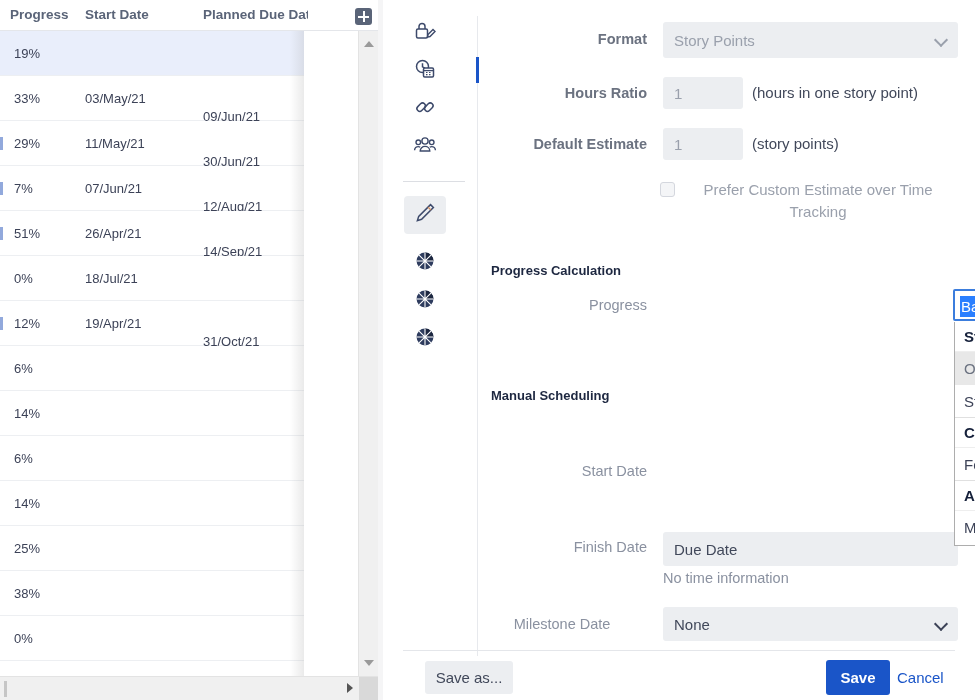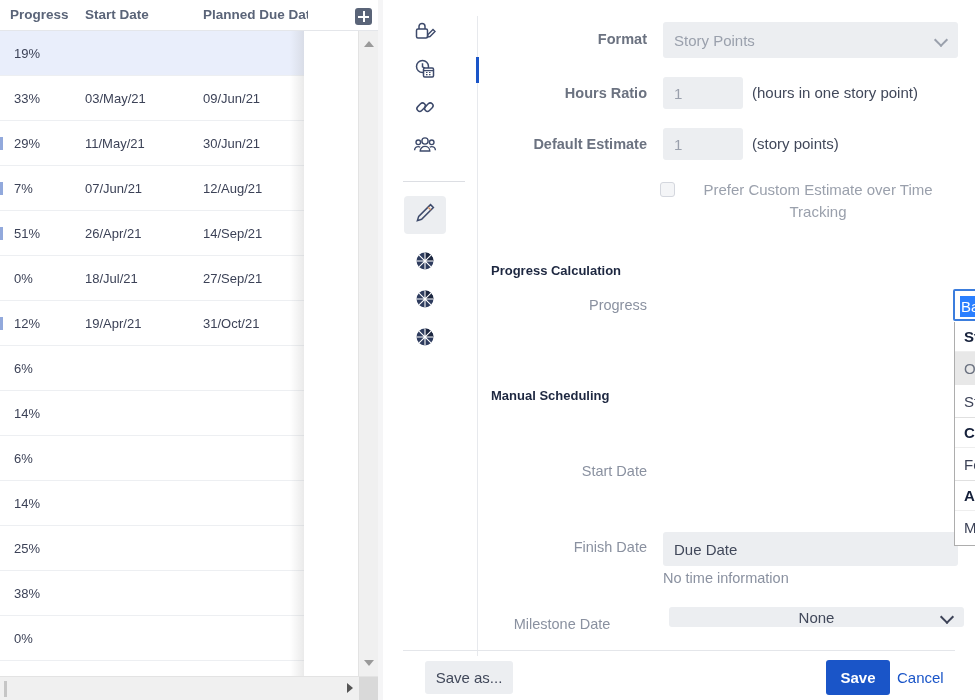--- a/index.html
+++ b/index.html
@@ -60,21 +60,21 @@
     background: #ffffff;
   }
   .row.selected { background: #e9eefb; }
   .cell {
     position: absolute; top: 0; height: 45px; line-height: 45px;
     font-size: 13px; color: #3c4257;
     white-space: nowrap;
   }
   .c-prog  { left: 14px; width: 60px; }
   .c-start { left: 85px; width: 105px; }
-  .c-due   { left: 203px; width: 105px; }
+  .c-due   { left: 203px; width: 105px; margin-top: 18px; }
   .row-tick {
     position: absolute; left: 0; top: 16px;
     width: 3px; height: 13px;
     background: #7f9ad6; opacity: 0.85;
   }
   
   #col-fade {
     position: absolute; left: 290px; top: 31px;
     width: 14px; height: 645px;
     background: linear-gradient(to right, rgba(255,255,255,0), rgba(160,160,160,0.22));
@@ -362,21 +362,20 @@
         </div>
         <div class="row">
           <div class="row-tick"></div>
           <div class="cell c-prog">51%</div>
           <div class="cell c-start">26/Apr/21</div>
           <div class="cell c-due">14/Sep/21</div>
         </div>
         <div class="row">
           <div class="cell c-prog">0%</div>
           <div class="cell c-start">18/Jul/21</div>
-          <div class="cell c-due">27/Sep/21</div>
         </div>
         <div class="row">
           <div class="row-tick"></div>
           <div class="cell c-prog">12%</div>
           <div class="cell c-start">19/Apr/21</div>
           <div class="cell c-due">31/Oct/21</div>
         </div>
         <div class="row">
           <div class="cell c-prog">6%</div>
           <div class="cell c-start"></div>
@@ -562,21 +561,21 @@
 
       <div class="flabel light" style="left:0; top:463px; width:170px;">Start Date</div>
 
       <div class="flabel light" style="left:0; top:539px; width:170px;">Finish Date</div>
       <div class="fld dark" style="left:186px; top:532px; width:295px; height:34px;">
         <span>Due Date</span>
       </div>
       <div class="hint" style="left:186px; top:570px;">No time information</div>
 
       <div class="flabel light" style="left:0; top:616px; width:170px;text-align:center;">Milestone Date</div>
-      <div class="fld dark" style="left:192px; top:607px; width:295px; height:20px;justify-content:center;">
+      <div class="fld dark" style="left:186px; top:607px; width:295px; height:34px;">
         <span>None</span>
         <span class="chev dark"></span>
       </div>
     </div>
 
     <div id="progress-select">
       <div class="selval">Based on Work Estimates</div>
 
     </div>
 

